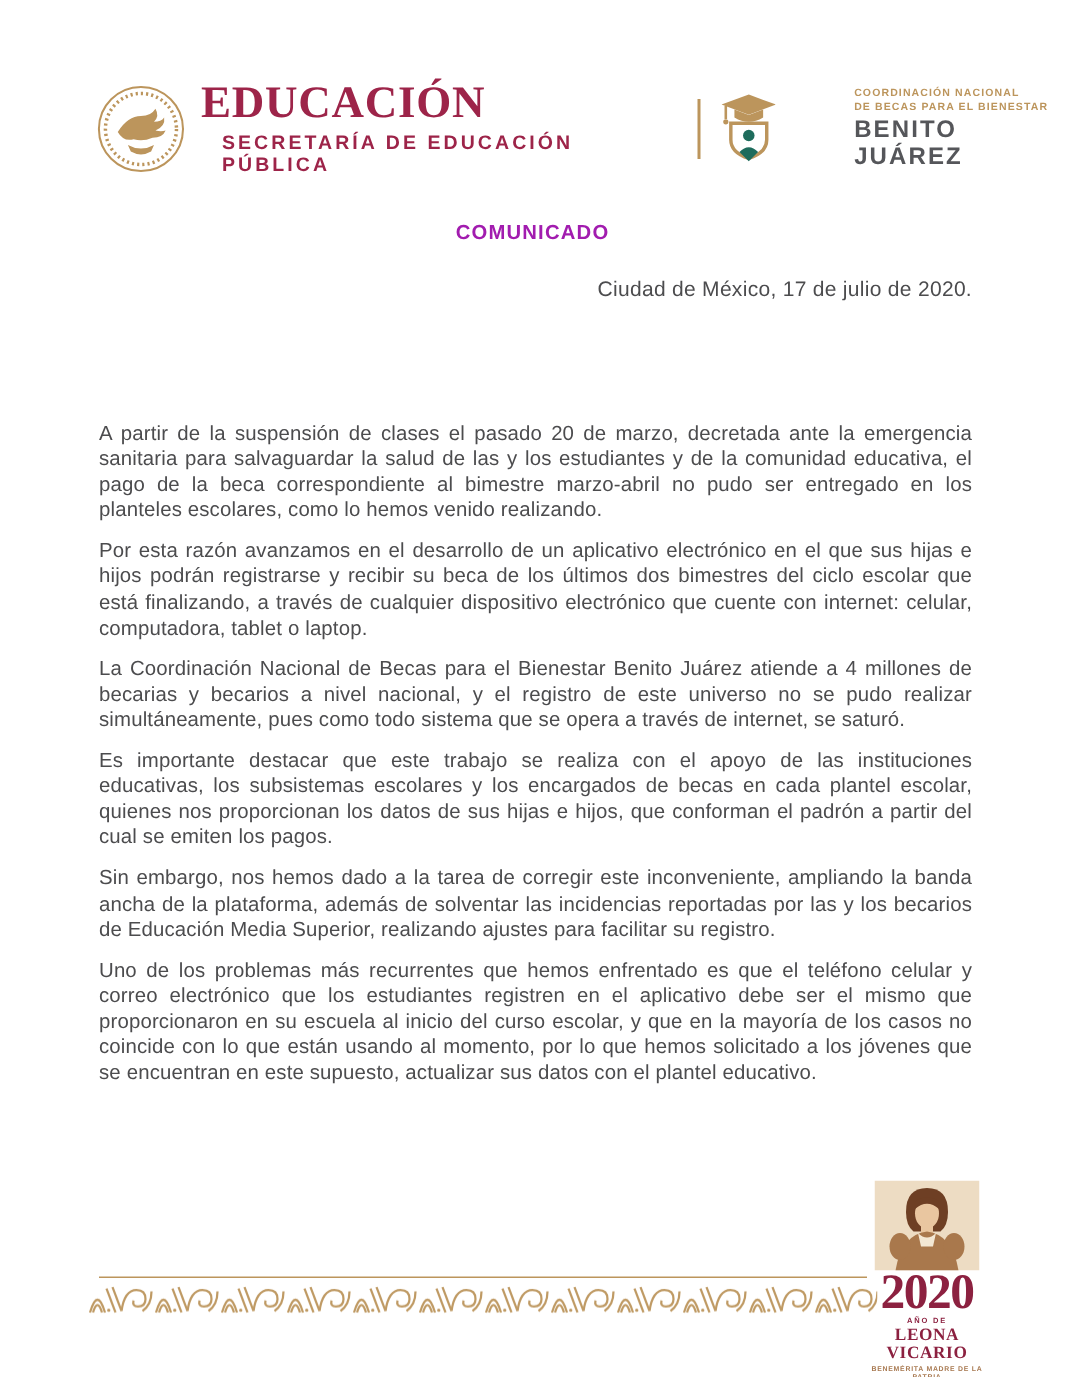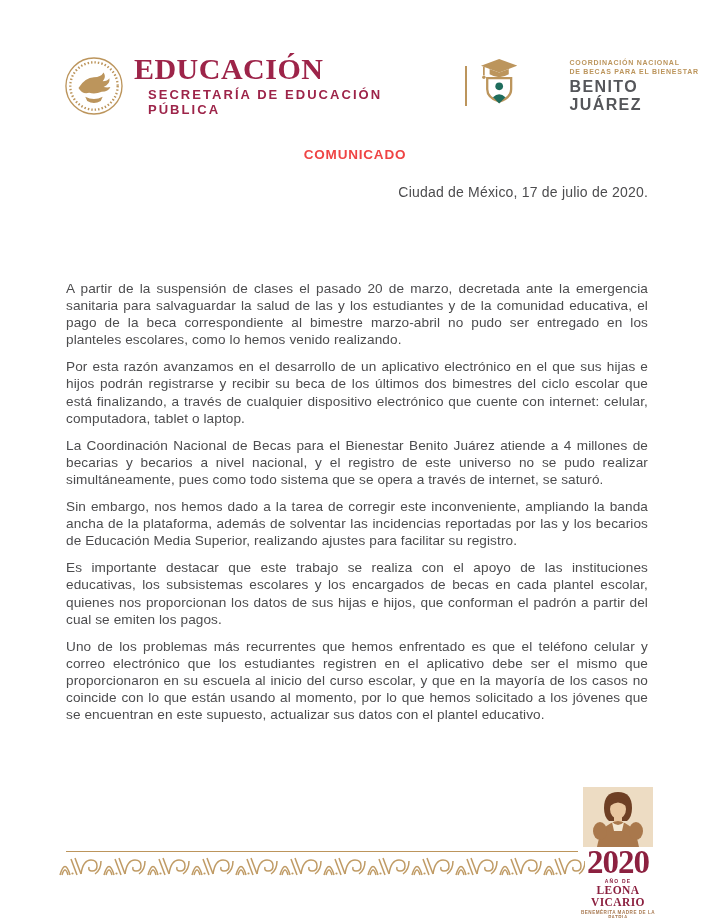--- a/index.html
+++ b/index.html
@@ -38,21 +38,21 @@
     font-weight: bold;
     letter-spacing: 2.05px;
     color: #9D2449;
   }
   .logo-divider {
     width: 2px;
     height: 40px;
     background: #BC955C;
     margin: 0 14px 0 16px;
   }
-  .becas-logo { display: flex; align-items: flex-start; gap: 44px; }
+  .becas-logo { display: flex; align-items: center; gap: 44px; }
   .becas-text { margin-left: 8px; }
   .becas-org {
     font-size: 7px;
     font-weight: bold;
     letter-spacing: 0.75px;
     color: #BC955C;
     line-height: 9px;
   }
   .becas-name {
     margin-top: 2px;
@@ -65,21 +65,21 @@
   
   .doc-kind {
     position: absolute;
     top: 147px;
     left: 0;
     width: 100%;
     text-align: center;
     font-size: 13.5px;
     font-weight: bold;
     letter-spacing: 0.8px;
-    color: #ef4444;
+    color: #a21caf;
   }
   .dateline {
     position: absolute;
     top: 184px;
     right: 62px;
     font-size: 14px;
     color: #4C4C4E;
     letter-spacing: 0.2px;
   }
   .salutation {
@@ -211,22 +211,22 @@
     </div>
   </div>
 
   <div class="doc-kind">COMUNICADO</div>
   <div class="dateline">Ciudad de México, 17 de julio de 2020.</div>
 
   <div class="body-text">
     <p>A partir de la suspensión de clases el pasado 20 de marzo, decretada ante la emergencia sanitaria para salvaguardar la salud de las y los estudiantes y de la comunidad educativa, el pago de la beca correspondiente al bimestre marzo-abril no pudo ser entregado en los planteles escolares, como lo hemos venido realizando.</p>
     <p>Por esta razón avanzamos en el desarrollo de un aplicativo electrónico en el que sus hijas e hijos podrán registrarse y recibir su beca de los últimos dos bimestres del ciclo escolar que está finalizando, a través de cualquier dispositivo electrónico que cuente con internet: celular, computadora, tablet o laptop.</p>
     <p>La Coordinación Nacional de Becas para el Bienestar Benito Juárez atiende a 4 millones de becarias y becarios a nivel nacional, y el registro de este universo no se pudo realizar simultáneamente, pues como todo sistema que se opera a través de internet, se saturó.</p>
+    <p>Es importante destacar que este trabajo se realiza con el apoyo de las instituciones educativas, los subsistemas escolares y los encargados de becas en cada plantel escolar, quienes nos proporcionan los datos de sus hijas e hijos, que conforman el padrón a partir del cual se emiten los pagos.</p>
     <p>Sin embargo, nos hemos dado a la tarea de corregir este inconveniente, ampliando la banda ancha de la plataforma, además de solventar las incidencias reportadas por las y los becarios de Educación Media Superior, realizando ajustes para facilitar su registro.</p>
-    <p>Es importante destacar que este trabajo se realiza con el apoyo de las instituciones educativas, los subsistemas escolares y los encargados de becas en cada plantel escolar, quienes nos proporcionan los datos de sus hijas e hijos, que conforman el padrón a partir del cual se emiten los pagos.</p>
     <p>Uno de los problemas más recurrentes que hemos enfrentado es que el teléfono celular y correo electrónico que los estudiantes registren en el aplicativo debe ser el mismo que proporcionaron en su escuela al inicio del curso escolar, y que en la mayoría de los casos no coincide con lo que están usando al momento, por lo que hemos solicitado a los jóvenes que se encuentran en este supuesto, actualizar sus datos con el plantel educativo.</p>
   </div>
 
   <div class="footer-rule"></div>
 
   <svg class="greca-band" width="527" height="21" viewBox="0 0 527 21" aria-hidden="true">
     <defs>
       <pattern id="greca" width="44" height="21" patternUnits="userSpaceOnUse">
         <g stroke="#BC955C" stroke-width="1.5" fill="none" opacity="0.95">
           <path d="M2 19 Q7 2 12 19"></path>

